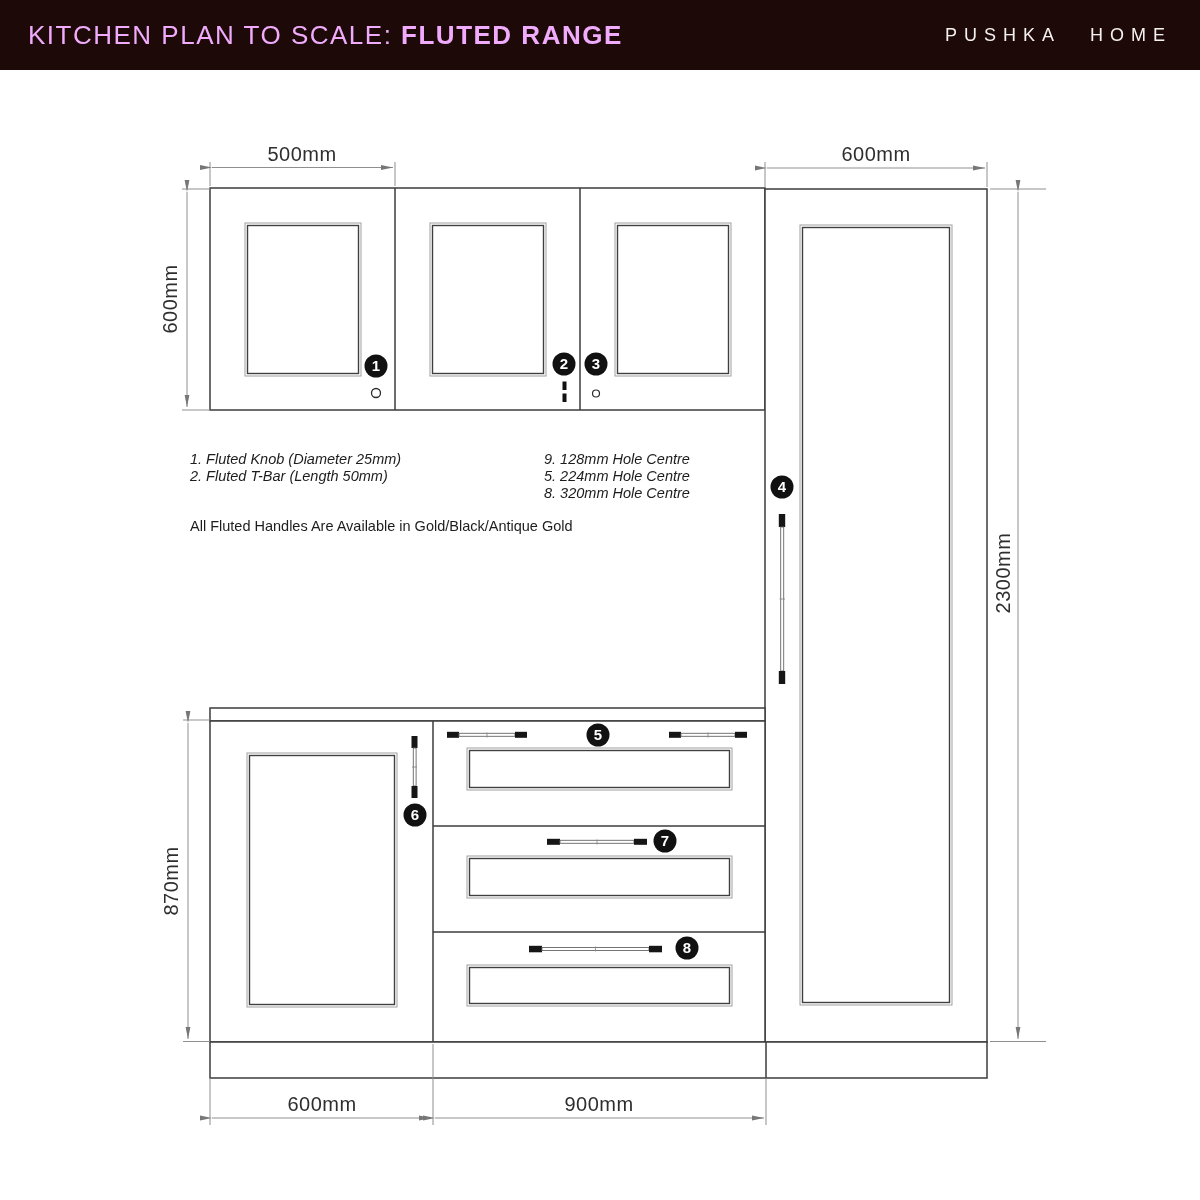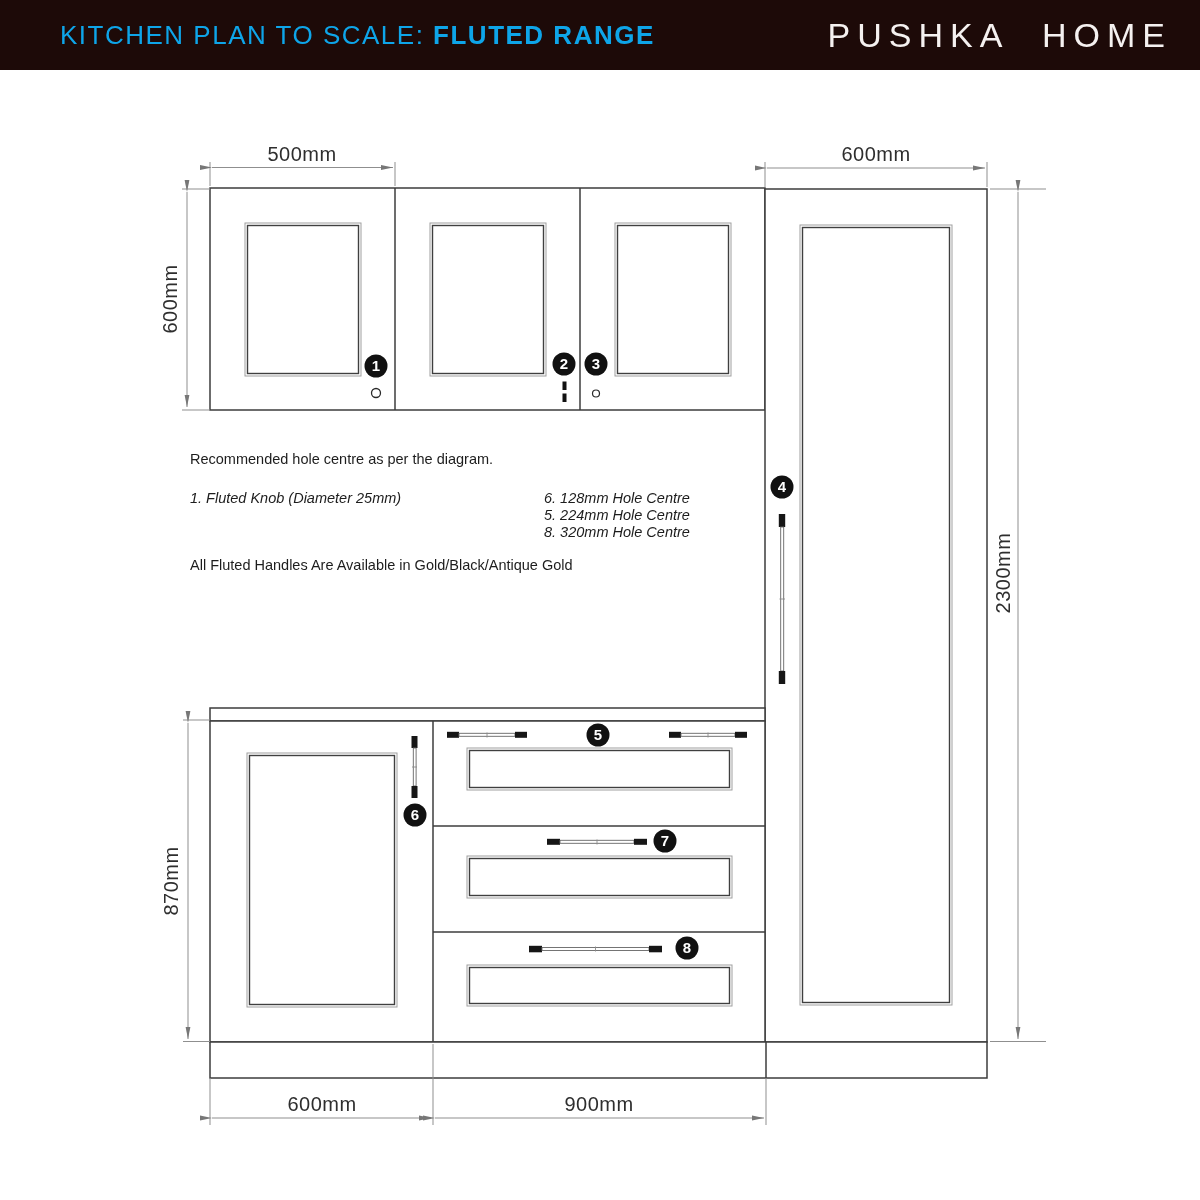--- a/index.html
+++ b/index.html
@@ -6,25 +6,25 @@
   .page{
     position:relative;width:1200px;height:1200px;background:#ffffff;overflow:hidden;
     font-family:"Liberation Sans",sans-serif;color:#1f1f1f;
   }
   .topbar{
     position:absolute;left:0;top:0;width:1200px;height:70px;background:#1d0a08;
     display:flex;align-items:center;justify-content:space-between;
     padding:0 28px;box-sizing:border-box;
   }
   .topbar .title{
-    color:#0ea5e9;font-size:26px;letter-spacing:1.5px;font-weight:400;white-space:nowrap;margin-left:32px;
+    color:#f0abfc;font-size:26px;letter-spacing:1.5px;font-weight:400;white-space:nowrap;
   }
   .topbar .title b{font-weight:700;}
   .topbar .brand{
-    color:#f5f1f0;font-size:34px;letter-spacing:7px;word-spacing:18px;font-weight:400;white-space:nowrap;
+    color:#f5f1f0;font-size:18px;letter-spacing:7px;word-spacing:18px;font-weight:400;white-space:nowrap;
   }
   svg.diagram{position:absolute;left:0;top:0;}
   .notes{
     position:absolute;left:190px;top:451px;width:575px;
     font-size:14.5px;line-height:17px;color:#1d1d1d;
   }
   .notes .intro{margin:0 0 22px 0;}
   .notes .cols{display:flex;font-style:italic;}
   .notes .col1{width:354px;}
   .notes .col1 div,.notes .col2 div{height:17px;white-space:nowrap;}
@@ -212,27 +212,27 @@
         <text class="mknum" x="665" y="841" dy="5.2" text-anchor="middle">7</text>
       </g>
       <g>
         <circle cx="687" cy="948" r="11.5" fill="#111111"></circle>
         <text class="mknum" x="687" y="948" dy="5.2" text-anchor="middle">8</text>
       </g>
     </g>
   </svg>
 
   <div class="notes">
-    <p class="intro">Recommended hole centre as per the diagram.</p>
     <div class="cols">
       <div class="col1">
         <div>1. Fluted Knob (Diameter 25mm)</div>
+        <div>2. Fluted T-Bar (Length 50mm)</div>
       </div>
       <div class="col2">
-        <div>6. 128mm Hole Centre</div>
+        <div>9. 128mm Hole Centre</div>
         <div>5.  224mm Hole Centre</div>
         <div>8. 320mm Hole Centre</div>
       </div>
     </div>
     <p class="avail">All Fluted Handles Are Available in Gold/Black/Antique Gold</p>
   </div>
 
 </div>
 
 </body></html>

